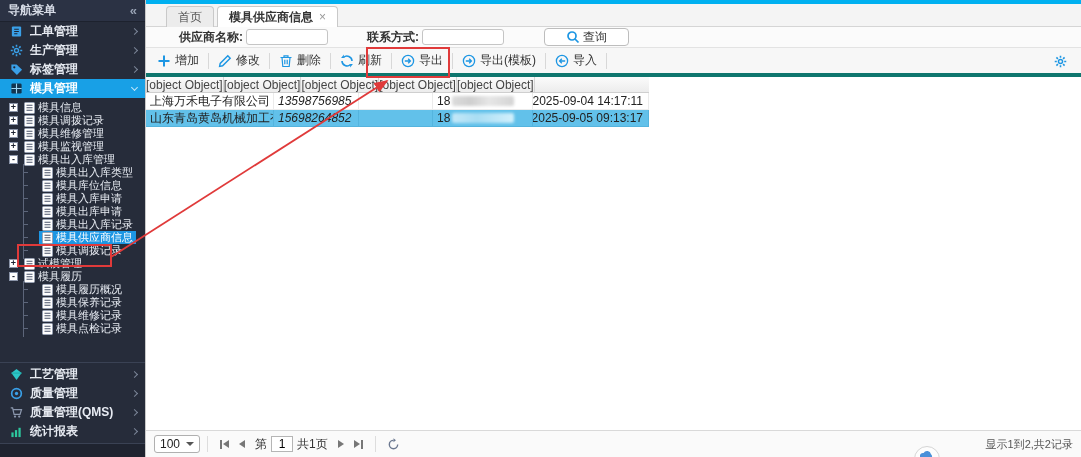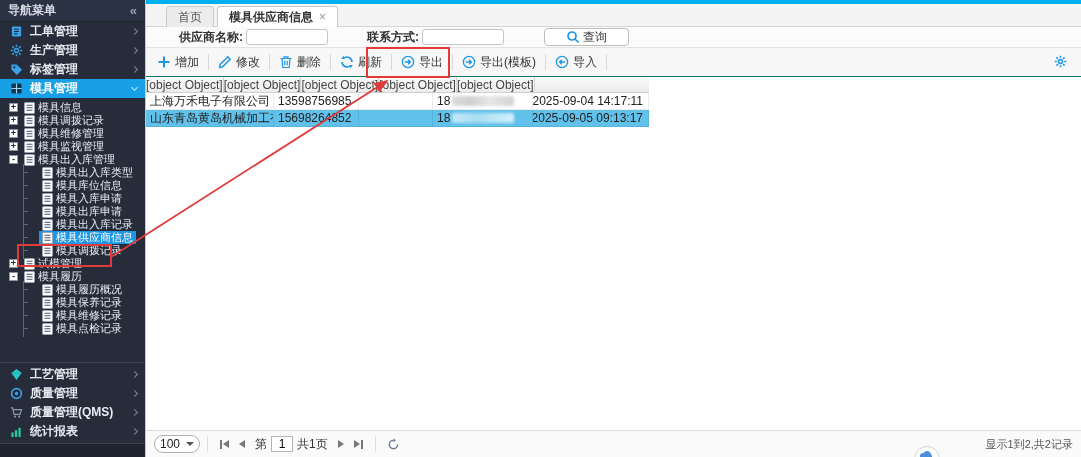--- a/index.html
+++ b/index.html
@@ -53,50 +53,50 @@
     display:flex; align-items:center; }
   .searchbar label { font-weight:bold; color:#333; }
   .lab1 { margin-left:33px; }
   .lab2 { margin-left:39px; }
   .searchbar input { width:82px; height:16px; margin-left:3px; border:1px solid #c5c5c5;
     border-radius:3px; padding:0 4px; font-size:11px; outline:none; }
   .query-btn { margin-left:40px; height:18px; display:flex; align-items:center; gap:3px;
     background:#fff; border:1px solid #bdbdbd; border-radius:4px; padding:0 21px;
     color:#333; font-size:12px; cursor:pointer; }
 
-  .toolbar { height:29px; background:#f7f7f7; border-bottom:1px solid #0f766e;
+  .toolbar { height:29px; background:#f7f7f7; border-bottom:4px solid #0f766e;
     display:flex; align-items:center; padding-left:2px; position:relative; }
   .tb-group { display:flex; align-items:center; height:100%; }
   .tb-btn { display:flex; align-items:center; gap:4px; padding:0 9px; height:22px;
     background:none; border:none; font-size:12px; color:#333; cursor:pointer;
     font-family:inherit; }
   .tb-icon { width:14px; height:14px; display:inline-flex; flex:none; }
   .tb-divider { width:1px; height:16px; background:#d8d8d8; }
   .tb-gear { position:absolute; right:13px; top:7px; width:14px; height:14px; cursor:pointer; }
 
   
   .grid { width:503px; }
   .thead { display:flex; height:16px; background:linear-gradient(#fbfbfb,#ececec);
     border-bottom:1px solid #cfcfcf; }
   .th { display:flex; align-items:center; justify-content:center; color:#444;
     border-right:1px solid #d5d5d5; height:100%; font-size:12px; }
   .trow { display:flex; height:17px; background:#fff; border-bottom:1px solid #ececec; cursor:pointer; }
   .trow.selected { background:#62c1ea; border-bottom-color:#54b4de; }
   .td { display:flex; align-items:center; padding:0 4px; color:#222; font-size:12px;
     border-right:1px solid #ebebeb; overflow:hidden; white-space:nowrap; }
   .trow.selected .td { border-right-color:#54b4de; }
-  .c0{width:128px;} .c1{width:85px;} .c2{width:74px;} .c3{width:100px;} .c4{width:116px; justify-content:flex-end; padding-right:5px;}
+  .c0{width:128px;} .c1{width:85px;font-style:italic;} .c2{width:74px;} .c3{width:100px;} .c4{width:116px; justify-content:flex-end; padding-right:5px;}
   .redact { display:inline-block; width:62px; height:10px; margin-left:2px; border-radius:2px;
     background:linear-gradient(90deg,#dcdcdc,#cfcfcf 30%,#e6e6e6 60%,#d4d4d4); filter:blur(1.5px); }
   .trow.selected .redact { background:linear-gradient(90deg,#c4e8f8,#a9ddf3 40%,#d2f0fc); }
 
   
   .pager { position:absolute; left:0; right:0; bottom:0; height:27px; background:#fafafa;
     border-top:1px solid #d9d9d9; display:flex; align-items:center; padding-left:8px; }
-  .psize { width:46px; height:18px; border:1px solid #b0b0b0; border-radius:9px; background:#fff;
+  .psize { width:46px; height:18px; border:1px solid #b0b0b0; border-radius:3px; background:#fff;
     display:flex; align-items:center; padding:0 5px; gap:6px; color:#222; cursor:pointer; }
   .caret { width:0; height:0; border-left:4px solid transparent; border-right:4px solid transparent;
     border-top:4px solid #555; margin-left:auto; }
   .pdiv { width:1px; height:16px; background:#ddd; margin:0 7px; }
   .pnav { width:18px; height:16px; display:flex; align-items:center; justify-content:center; gap:1px; cursor:pointer; }
   .tri-l { width:0;height:0;border-top:4px solid transparent;border-bottom:4px solid transparent;border-right:6px solid #777; }
   .tri-r { width:0;height:0;border-top:4px solid transparent;border-bottom:4px solid transparent;border-left:6px solid #777; }
   .pbar { width:2px; height:9px; background:#777; }
   .ptext { color:#333; margin:0 4px; }
   .pinput { width:22px; height:16px; border:1px solid #b5b5b5; text-align:center; font-size:12px; outline:none; }

